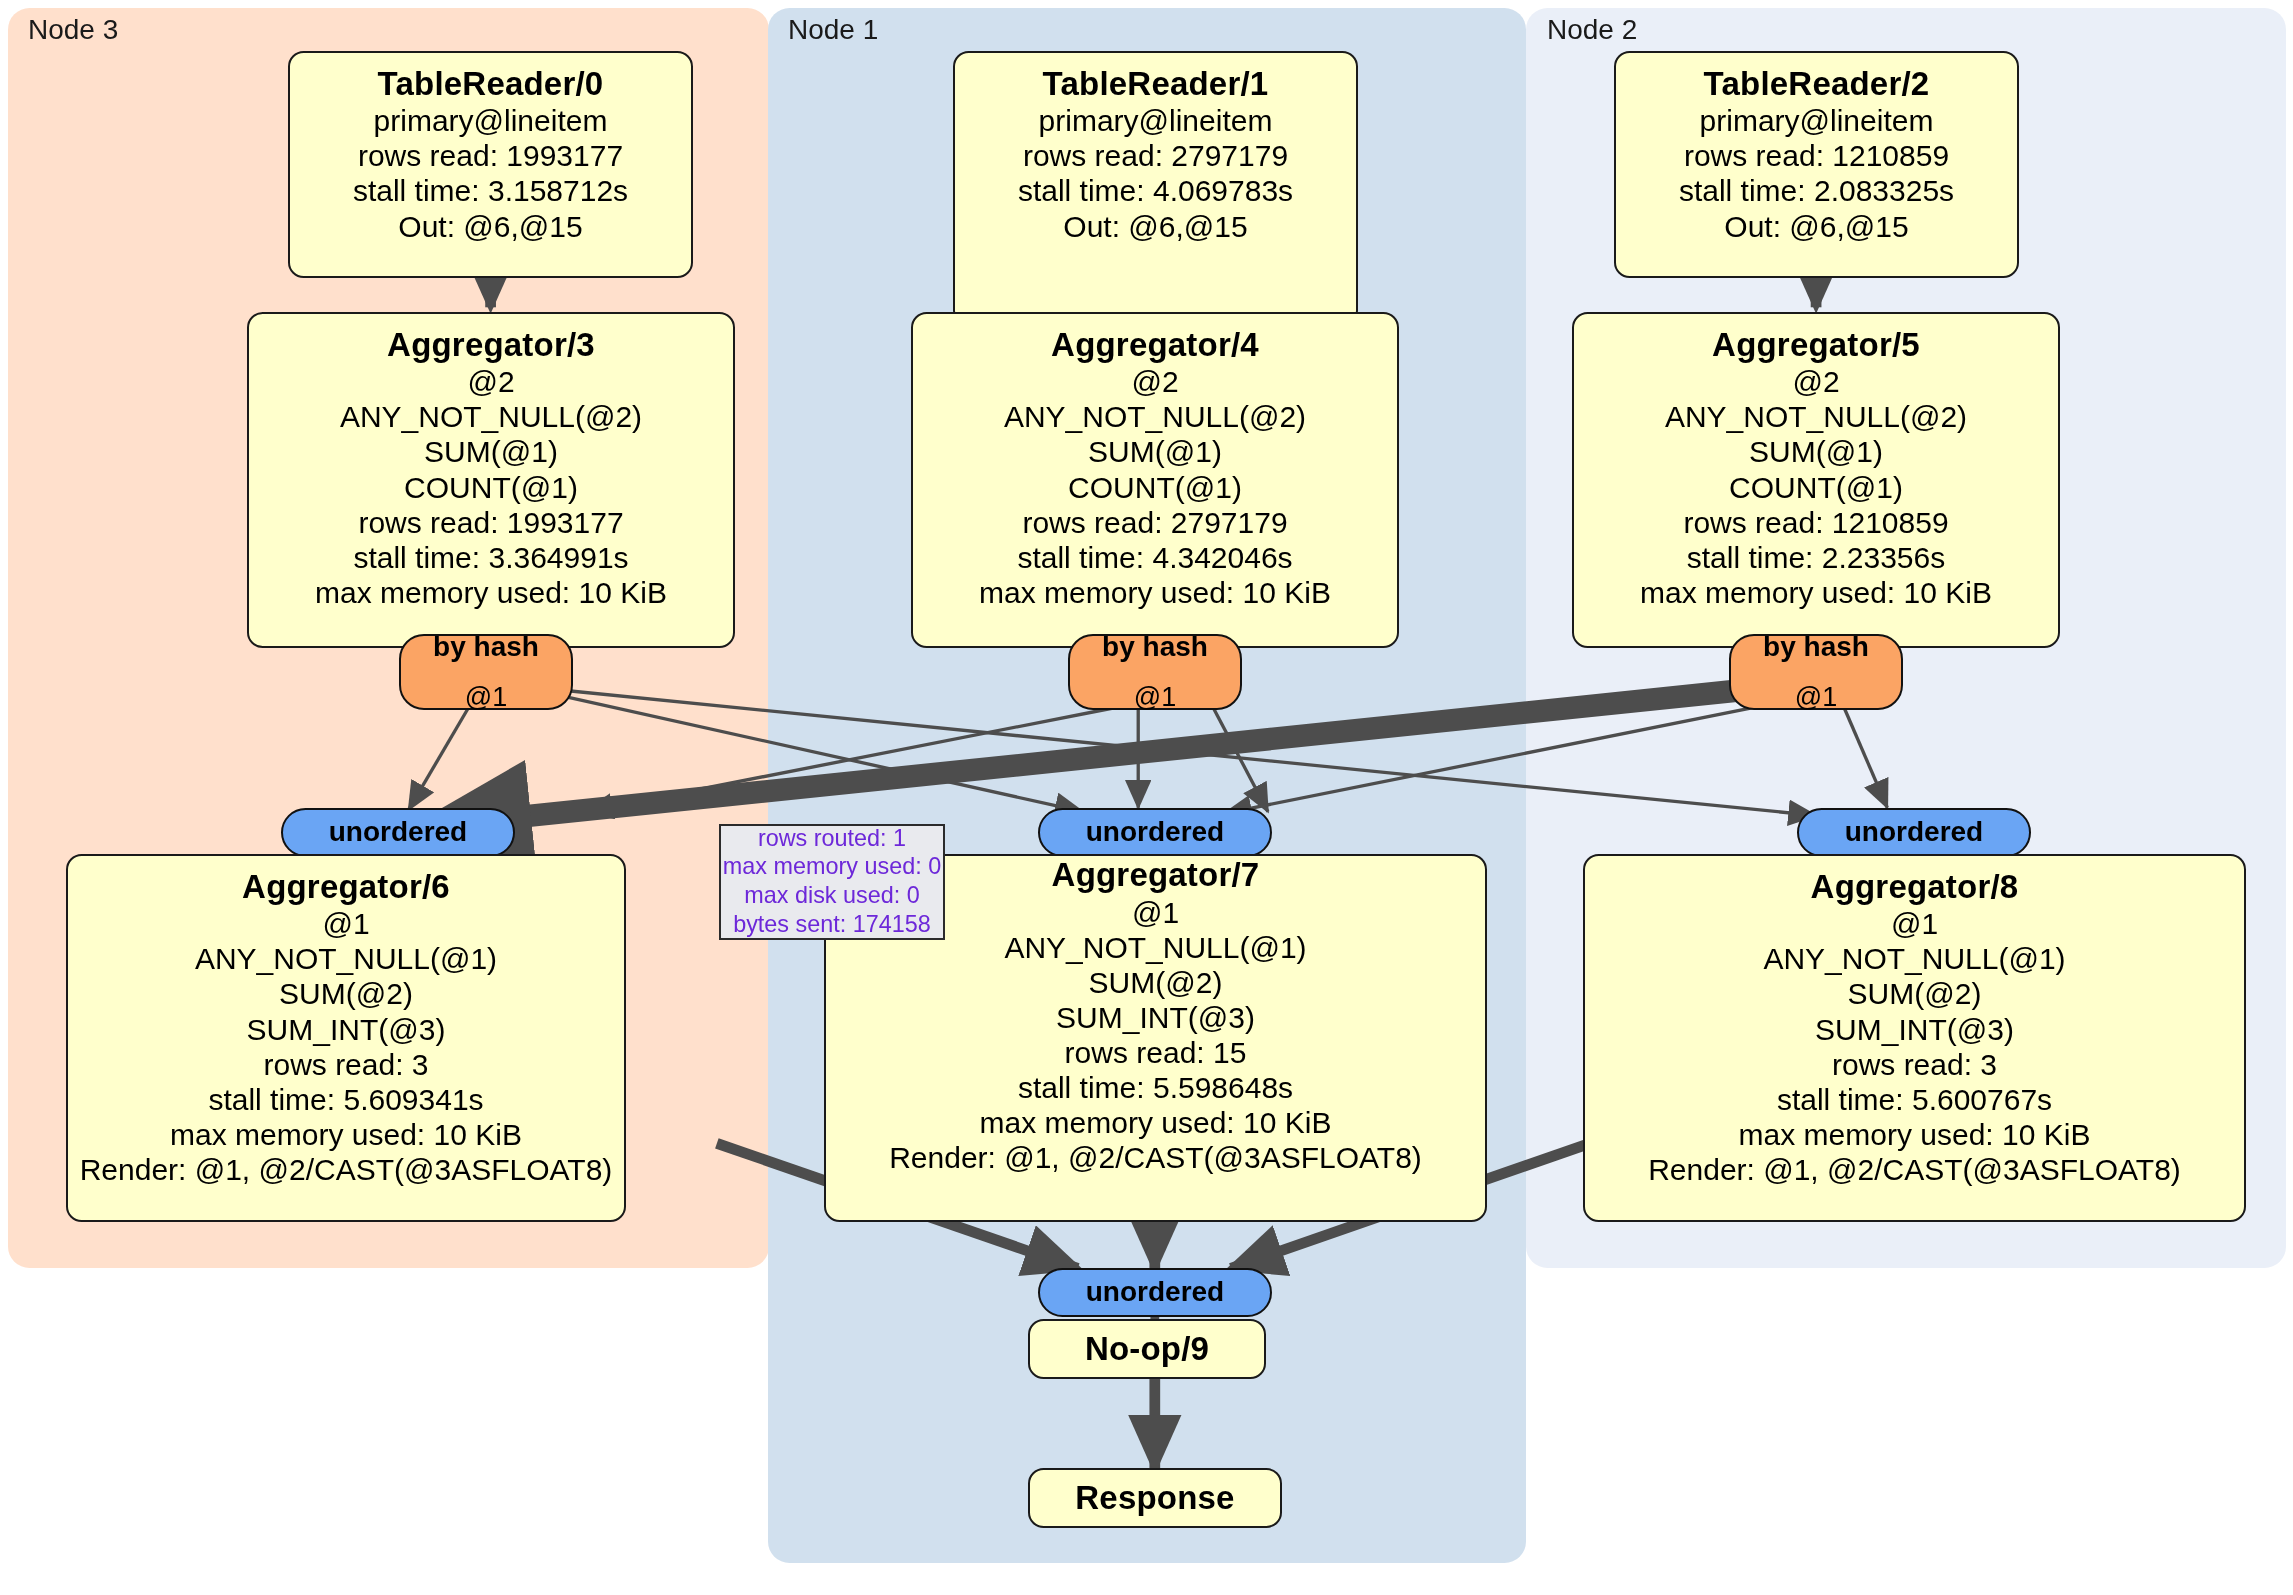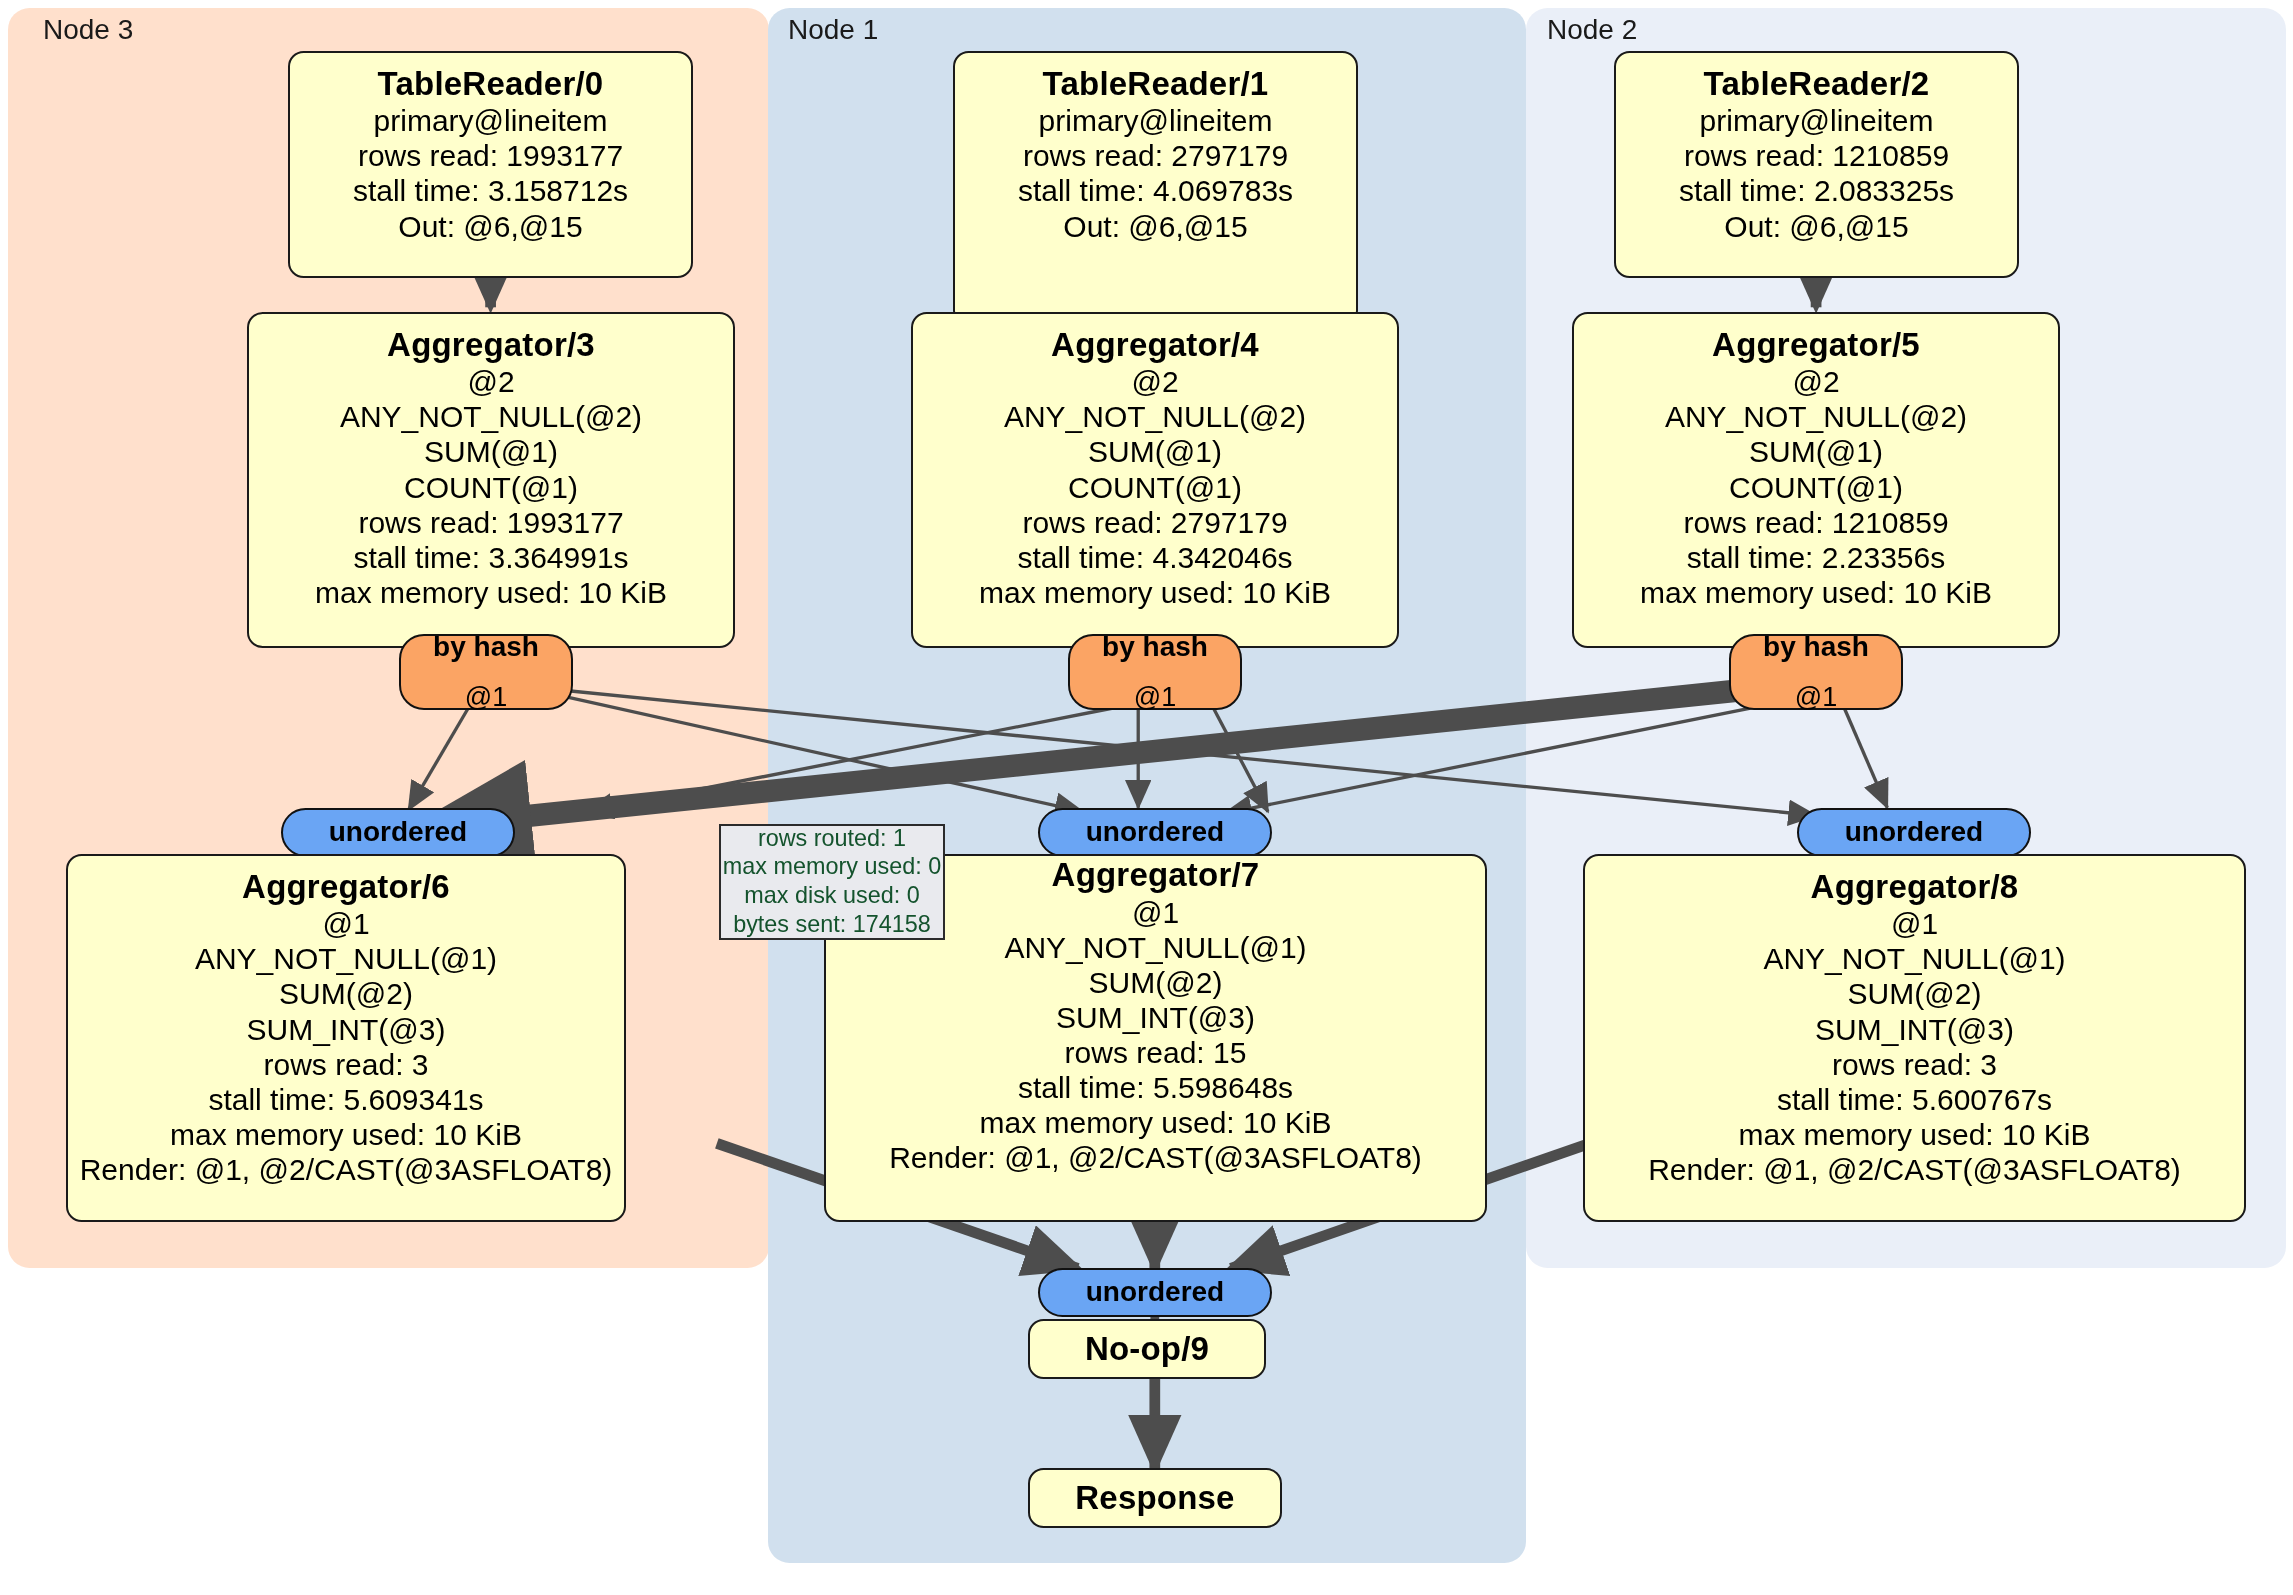--- a/index.html
+++ b/index.html
@@ -24,35 +24,35 @@
      align-items:center;justify-content:center;border:2.9px solid #111;color:#000;}
   .pill .p1{font-weight:bold;font-size:28px;line-height:1.1;}
   .pill .p2{font-size:27px;line-height:1.1;}
   .hash{background:#fba464;border-radius:25px;gap:20px;}
   .unord{background:#6aa5f4;border-radius:974px;}
   .unord .p1{font-weight:bold;font-size:28px;}
 
   .tip{position:absolute;box-sizing:border-box;background:#e9eaee;
      border:2px solid #2b2b2b;text-align:center;padding:3.9px 7.8px 5.9px 7.8px;
      display:flex;flex-direction:column;align-items:center;justify-content:center;}
-  .tip .tl{font-size:23.4px;line-height:1.22;white-space:nowrap;color:#14532d;}
+  .tip .tl{font-size:23.4px;line-height:1.22;white-space:nowrap;color:#6d28d9;}
 
   svg.edges{position:absolute;left:0;top:0;width:2294px;height:1596px;
      pointer-events:none;}
 </style>
 </head>
 <body>
 
 <div id="stage">
 
   <div class="cluster" style="left:7.8px;top:7.8px;width:761px;height:1260px;background:#ffe0cc;"></div>
   <div class="cluster" style="left:768px;top:7.8px;width:758px;height:1555px;background:#d1e0ee;"></div>
   <div class="cluster" style="left:1526px;top:7.8px;width:760px;height:1260px;background:#eaeff8;"></div>
 
-  <div class="cluster-label" style="left:43px;top:13.7px;text-align:center;">Node 3</div>
+  <div class="cluster-label" style="left:28px;top:13.7px;text-align:center;">Node 3</div>
   <div class="cluster-label" style="left:788px;top:13.7px;">Node 1</div>
   <div class="cluster-label" style="left:1547px;top:13.7px;">Node 2</div>
 
   <svg class="edges" viewBox="0 0 2352 1636" preserveAspectRatio="none">
     <defs>
       <marker id="ah" markerWidth="10" markerHeight="8" refX="8.4" refY="4" orient="auto" markerUnits="strokeWidth">
         <path d="M0,0 L9,4 L0,8 z" fill="#4d4d4d"></path>
       </marker>
       <marker id="ahThick" markerWidth="6" markerHeight="5" refX="5" refY="2.5" orient="auto" markerUnits="strokeWidth">
         <path d="M0,0 L5.6,2.5 L0,5 z" fill="#4d4d4d"></path>

